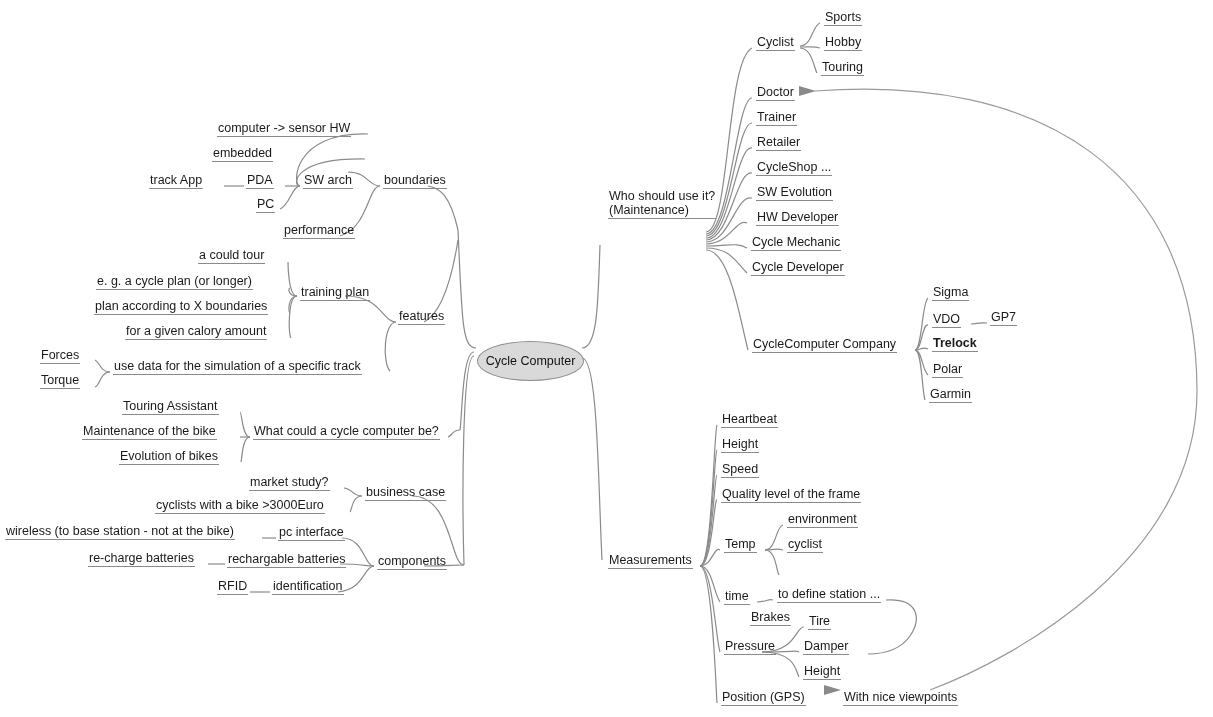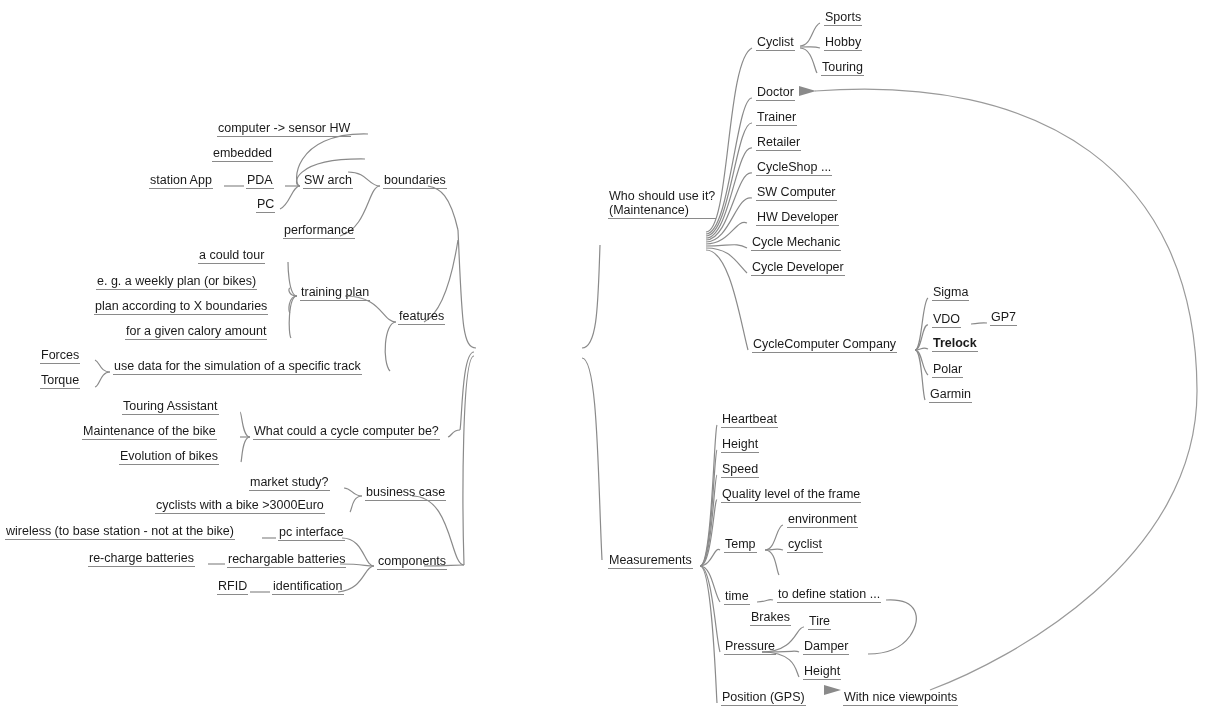--- a/index.html
+++ b/index.html
@@ -149,35 +149,38 @@
       <path d="M225,564 C216,564 216,564 208,564"></path>
       <path d="M270,592 C262,592 262,592 250,592"></path>
     </g>
 
     <g fill="#8a8a8a">
       <polygon points="799,86 816,91 799,96"></polygon>
       <polygon points="824,685 841,690 824,695"></polygon>
     </g>
   </svg>
 
+  <div class="root" style="left:477px; top:341px; width:105px; height:38px;">
+    <span>Cycle Computer</span>
+  </div>
 
   <div id="nodes">
       <div class="node two-line" style="left: 608px; top: 189px; border-bottom: 1px solid rgb(138, 138, 138);">
         <div>Who should use it?</div>
         <div>(Maintenance)</div>
       </div>
       <div class="node" style="left: 756px; top: 35px; border-bottom: 1px solid rgb(138, 138, 138);"><span>Cyclist</span></div>
       <div class="node" style="left: 824px; top: 10px; border-bottom: 1px solid rgb(138, 138, 138);"><span>Sports</span></div>
       <div class="node" style="left: 824px; top: 35px; border-bottom: 1px solid rgb(138, 138, 138);"><span>Hobby</span></div>
       <div class="node" style="left: 821px; top: 60px; border-bottom: 1px solid rgb(138, 138, 138);"><span>Touring</span></div>
       <div class="node" style="left: 756px; top: 85px; border-bottom: 1px solid rgb(138, 138, 138);"><span>Doctor</span></div>
       <div class="node" style="left: 756px; top: 110px; border-bottom: 1px solid rgb(138, 138, 138);"><span>Trainer</span></div>
       <div class="node" style="left: 756px; top: 135px; border-bottom: 1px solid rgb(138, 138, 138);"><span>Retailer</span></div>
       <div class="node" style="left: 756px; top: 160px; border-bottom: 1px solid rgb(138, 138, 138);"><span>CycleShop ...</span></div>
-      <div class="node" style="left: 756px; top: 185px; border-bottom: 1px solid rgb(138, 138, 138);"><span>SW Computer</span></div>
+      <div class="node" style="left: 756px; top: 185px; border-bottom: 1px solid rgb(138, 138, 138);"><span>SW Evolution</span></div>
       <div class="node" style="left: 756px; top: 210px; border-bottom: 1px solid rgb(138, 138, 138);"><span>HW Developer</span></div>
       <div class="node" style="left: 751px; top: 235px; border-bottom: 1px solid rgb(138, 138, 138);"><span>Cycle Mechanic</span></div>
       <div class="node" style="left: 751px; top: 260px; border-bottom: 1px solid rgb(138, 138, 138);"><span>Cycle Developer</span></div>
       <div class="node" style="left: 752px; top: 337px; border-bottom: 1px solid rgb(138, 138, 138);"><span>CycleComputer Company</span></div>
       <div class="node" style="left: 932px; top: 285px; border-bottom: 1px solid rgb(138, 138, 138);"><span>Sigma</span></div>
       <div class="node" style="left: 932px; top: 312px; border-bottom: 1px solid rgb(138, 138, 138);"><span>VDO</span></div>
       <div class="node" style="left: 990px; top: 310px; border-bottom: 1px solid rgb(138, 138, 138);"><span>GP7</span></div>
       <div class="node" style="left: 932px; top: 336px; border-bottom: 1px solid rgb(138, 138, 138); font-weight: bold;"><span>Trelock</span></div>
       <div class="node" style="left: 932px; top: 362px; border-bottom: 1px solid rgb(138, 138, 138);"><span>Polar</span></div>
       <div class="node" style="left: 929px; top: 387px; border-bottom: 1px solid rgb(138, 138, 138);"><span>Garmin</span></div>
@@ -196,27 +199,27 @@
       <div class="node" style="left: 808px; top: 614px; border-bottom: 1px solid rgb(138, 138, 138);"><span>Tire</span></div>
       <div class="node" style="left: 803px; top: 639px; border-bottom: 1px solid rgb(138, 138, 138); text-align: right;"><span>Damper</span></div>
       <div class="node" style="left: 803px; top: 664px; border-bottom: 1px solid rgb(138, 138, 138);"><span>Height</span></div>
       <div class="node" style="left: 721px; top: 690px; border-bottom: 1px solid rgb(138, 138, 138);"><span>Position (GPS)</span></div>
       <div class="node" style="left: 843px; top: 690px; border-bottom: 1px solid rgb(138, 138, 138);"><span>With nice viewpoints</span></div>
       <div class="node" style="left: 383px; top: 173px; border-bottom: 1px solid rgb(138, 138, 138);"><span>boundaries</span></div>
       <div class="node" style="left: 303px; top: 173px; border-bottom: 1px solid rgb(138, 138, 138);"><span>SW arch</span></div>
       <div class="node" style="left: 217px; top: 121px; border-bottom: 1px solid rgb(138, 138, 138);"><span>computer -&gt; sensor HW</span></div>
       <div class="node" style="left: 212px; top: 146px; border-bottom: 1px solid rgb(138, 138, 138);"><span>embedded</span></div>
       <div class="node" style="left: 246px; top: 173px; border-bottom: 1px solid rgb(138, 138, 138);"><span>PDA</span></div>
-      <div class="node" style="left: 149px; top: 173px; border-bottom: 1px solid rgb(138, 138, 138);"><span>station App</span></div>
+      <div class="node" style="left: 149px; top: 173px; border-bottom: 1px solid rgb(138, 138, 138);"><span>track App</span></div>
       <div class="node" style="left: 256px; top: 197px; border-bottom: 1px solid rgb(138, 138, 138);"><span>PC</span></div>
       <div class="node" style="left: 283px; top: 223px; border-bottom: 1px solid rgb(138, 138, 138);"><span>performance</span></div>
       <div class="node" style="left: 398px; top: 309px; border-bottom: 1px solid rgb(138, 138, 138);"><span>features</span></div>
       <div class="node" style="left: 300px; top: 285px; border-bottom: 1px solid rgb(138, 138, 138);"><span>training plan</span></div>
       <div class="node" style="left: 198px; top: 248px; border-bottom: 1px solid rgb(138, 138, 138);"><span>a could tour</span></div>
-      <div class="node" style="left: 96px; top: 274px; border-bottom: 1px solid rgb(138, 138, 138);"><span>e. g. a weekly plan (or bikes)</span></div>
+      <div class="node" style="left: 96px; top: 274px; border-bottom: 1px solid rgb(138, 138, 138);"><span>e. g. a cycle plan (or longer)</span></div>
       <div class="node" style="left: 94px; top: 299px; border-bottom: 1px solid rgb(138, 138, 138);"><span>plan according to X boundaries</span></div>
       <div class="node" style="left: 125px; top: 324px; border-bottom: 1px solid rgb(138, 138, 138);"><span>for a given calory amount</span></div>
       <div class="node" style="left: 113px; top: 359px; border-bottom: 1px solid rgb(138, 138, 138);"><span>use data for the simulation of a specific track</span></div>
       <div class="node" style="left: 40px; top: 348px; border-bottom: 1px solid rgb(138, 138, 138);"><span>Forces</span></div>
       <div class="node" style="left: 40px; top: 373px; border-bottom: 1px solid rgb(138, 138, 138);"><span>Torque</span></div>
       <div class="node" style="left: 253px; top: 424px; border-bottom: 1px solid rgb(138, 138, 138);"><span>What could a cycle computer be?</span></div>
       <div class="node" style="left: 122px; top: 399px; border-bottom: 1px solid rgb(138, 138, 138);"><span>Touring Assistant</span></div>
       <div class="node" style="left: 82px; top: 424px; border-bottom: 1px solid rgb(138, 138, 138); text-align: center;"><span>Maintenance of the bike</span></div>
       <div class="node" style="left: 119px; top: 449px; border-bottom: 1px solid rgb(138, 138, 138);"><span>Evolution of bikes</span></div>
       <div class="node" style="left: 365px; top: 485px; border-bottom: 1px solid rgb(138, 138, 138);"><span>business case</span></div>

